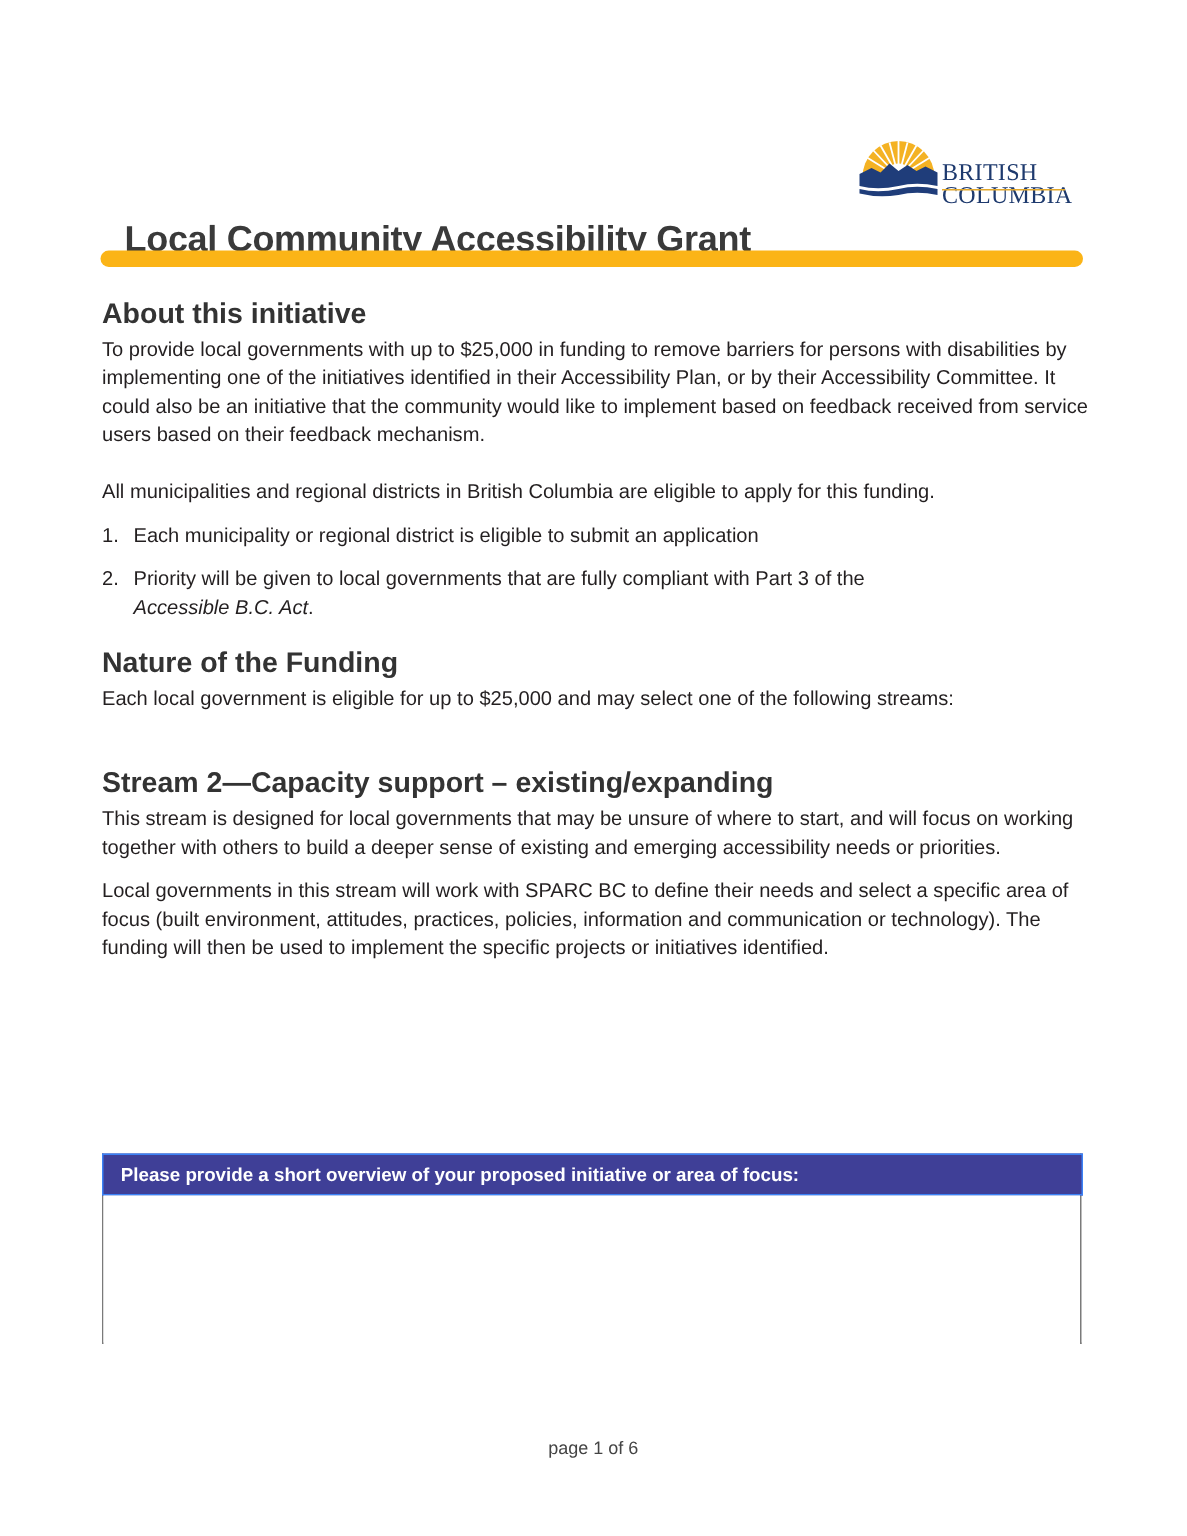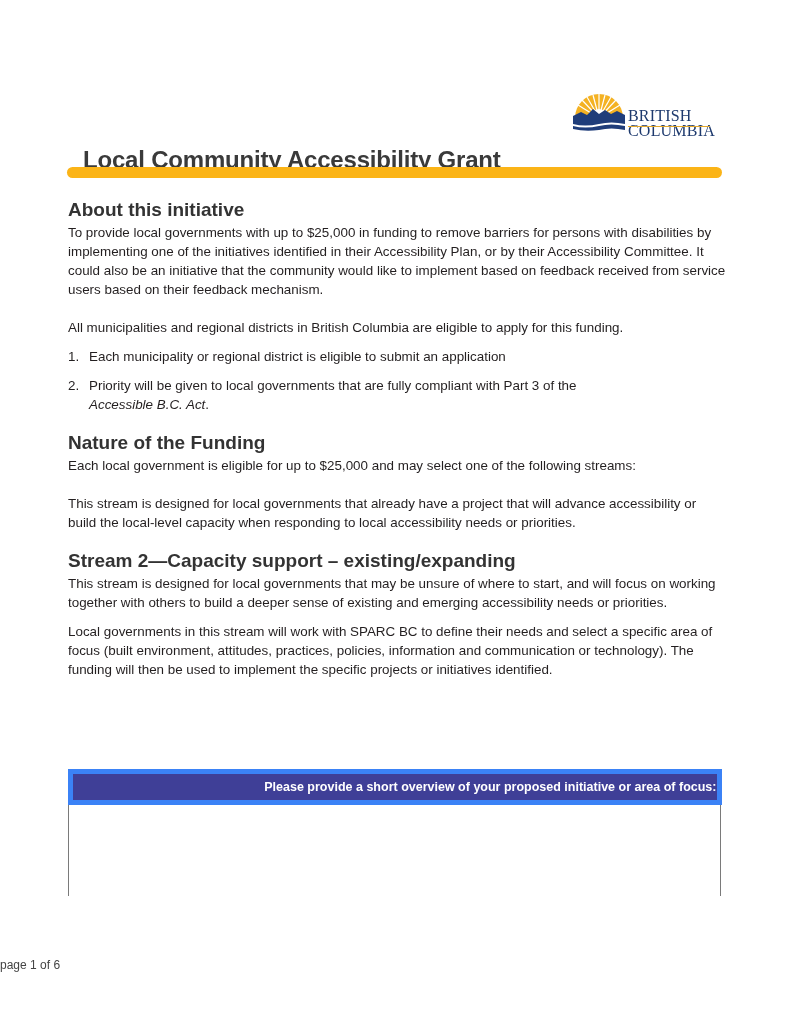--- a/index.html
+++ b/index.html
@@ -19,24 +19,24 @@
     .p { margin: 0; }
     .gap-section { height: 19px; }
     .gap-small { height: 10px; }
     ol { margin: 0; padding: 0; list-style: none; }
     ol li { position: relative; padding-left: 21px; margin-bottom: 10px; }
     ol li .num { position: absolute; left: 0; top: 0; }
     em { font-style: italic; }
     .form-box { position: absolute; left: 68px; top: 769px; width: 653px; height: 127px;
                 border: 1.5px solid #7a7a7a; border-top: none; box-sizing: border-box; }
     .form-header { height: 26px; background: #3f3f97; color: #ffffff; font-weight: bold; font-size: 12.5px;
-                   line-height: 26px; padding-left: 22px; border: 5px solid #3b82f6; margin: 0 -1.5px; text-align: right; }
+                   line-height: 26px; padding-left: 12px; border: 1px solid #3b82f6; margin: 0 -1.5px; }
     .form-area { width: 100%; height: 99px; border: none; outline: none; resize: none; background: #fff;
                  box-sizing: border-box; font-family: "Liberation Sans", sans-serif; font-size: 13px; padding: 6px; }
-    .footer { position: absolute; left: 0; width: 791px; top: 958px; font-size: 12px; color: #444; }
+    .footer { position: absolute; left: 0; width: 791px; top: 958px; text-align: center; font-size: 12px; color: #444; }
   </style>
 </head>
 <body>
 
 <div class="logo">
   <svg width="56" height="40" viewBox="0 0 56 40">
     <defs>
       <clipPath id="half">
           <rect x="0" y="0" width="56" height="26"></rect>
         </clipPath>
@@ -93,21 +93,20 @@
   </section>
   <div style="height:9px"></div>
 
   <section>
     <div class="h">Nature of the Funding</div>
     <p class="p">Each local government is eligible for up to $25,000 and may select one of the following streams:</p>
   </section>
   <div class="gap-section"></div>
 
   <section>
-    <p class="p">This stream is designed for local governments that already have a project that will advance accessibility or build the local-level capacity when responding to local accessibility needs or priorities.</p>
   </section>
   <div class="gap-section"></div>
 
   <section>
     <div class="h">Stream 2—Capacity support – existing/expanding</div>
     <p class="p">This stream is designed for local governments that may be unsure of where to start, and will focus on working together with others to build a deeper sense of existing and emerging accessibility needs or priorities.</p>
     <div class="gap-small"></div>
     <p class="p">Local governments in this stream will work with SPARC BC to define their needs and select a specific area of focus (built environment, attitudes, practices, policies, information and communication or technology). The funding will then be used to implement the specific projects or initiatives identified.</p>
   </section>
 </div>

